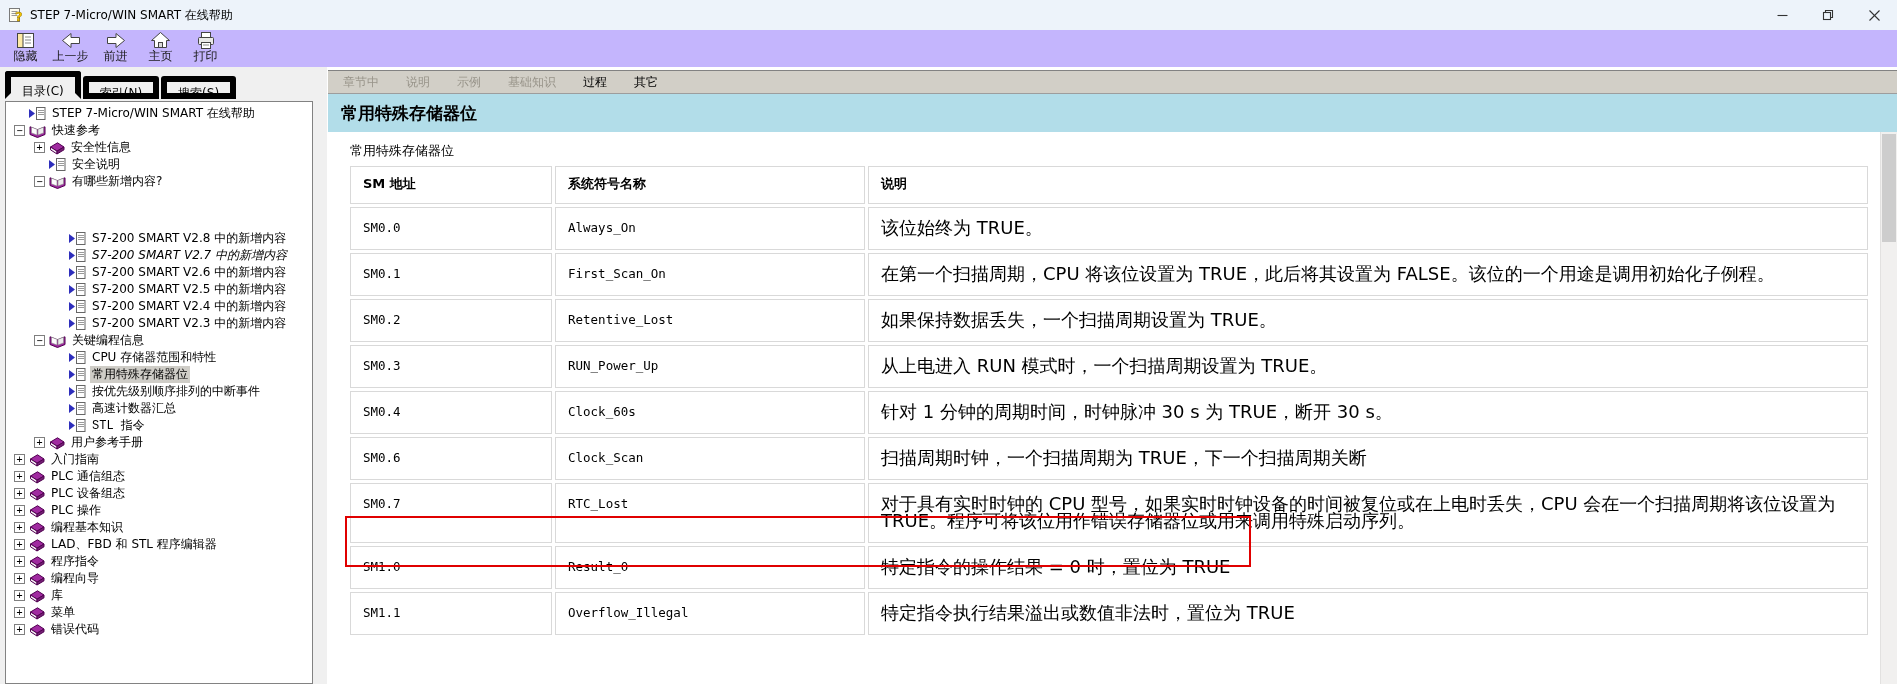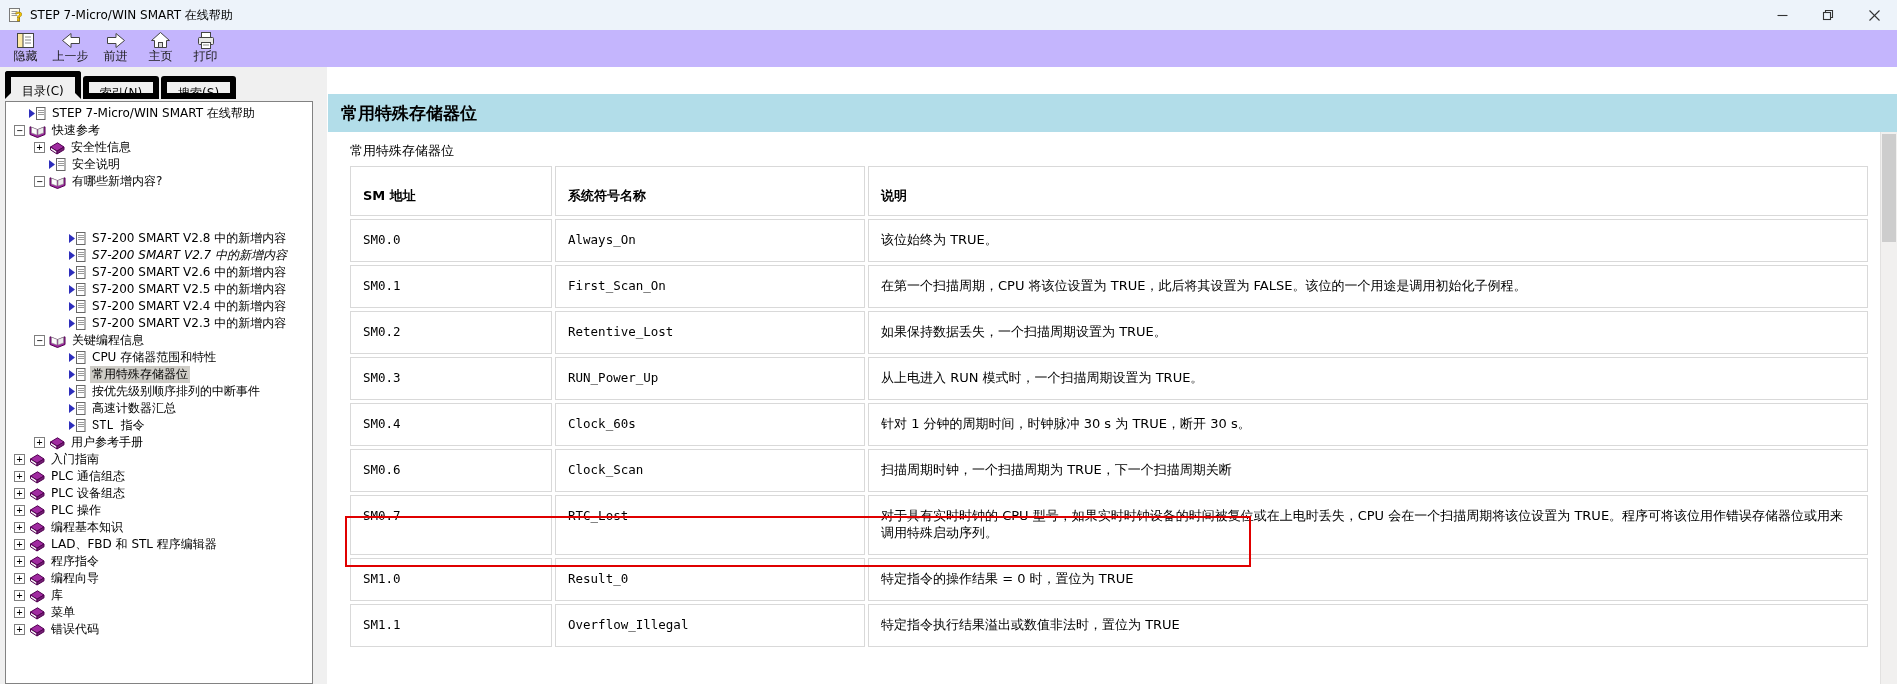--- a/index.html
+++ b/index.html
@@ -47,22 +47,22 @@
   .nav-item.enabled { color:#000; }
   .title-band { position:absolute; top:27px; left:0; right:0; height:38px; background:#b2dde9;
                 display:flex; align-items:center; padding-left:13px; font-size:17px; font-weight:bold; }
   .page-body { position:absolute; top:65px; left:0; right:17px; bottom:0; background:#fff;
                padding:10px 6px 0 22px; overflow:hidden; font-size:13px; }
   .intro { margin:4px 0 15px; }
   .table-caption { margin:0 0 3px; }
 
   table.sm-table { border-collapse:separate; border-spacing:3px; width:100%; margin-left:-3px; table-layout:fixed; }
   .sm-table th, .sm-table td { border:1px solid #d9d9d9; background:#fff; text-align:left; vertical-align:top; }
-  .sm-table th { font-size:13px; font-weight:bold; padding:20px 12px 10px; }
-  .sm-table td { padding:11px 12px 13px; font-size:13px; line-height:17px; }
+  .sm-table th { font-size:13px; font-weight:bold; padding:8px 12px 10px; }
+  .sm-table td { padding:11px 12px 13px; font-size:18px; line-height:17px; }
   .col-address { width:202px; } .col-symbol { width:310px; }
   td.mono { font-family:"DejaVu Sans Mono", monospace; font-size:12.5px; }
 
   .red-box { position:absolute; border:2px solid #e00000; pointer-events:none; z-index:5; }
 
   .v-scrollbar { position:absolute; top:65px; right:0; width:17px; bottom:0; background:#f1f0ef; border-left:1px solid #e2e1e0; }
   .v-thumb { position:absolute; top:2px; left:1px; right:1px; height:108px; background:#cdcdcd; }
 </style>
 </head>
 <body>
@@ -499,20 +499,28 @@
             <path d="M1.5 6 L8 10.2 L8 13 L1.5 8.8 Z" fill="#f5eef5" stroke="#500050"></path>
             <path d="M15 6 L8 10.2 L8 13 L15 8.8 Z" fill="#742074" stroke="#500050"></path>
           </svg>
         </span>
         <span class="tree-label">错误代码</span>
       </div>
     </div>
 </div>
 
 <div class="content">
+  <div class="nav-strip" id="nav-strip">
+      <span class="nav-item disabled">章节中</span>
+      <span class="nav-item disabled">说明</span>
+      <span class="nav-item disabled">示例</span>
+      <span class="nav-item disabled">基础知识</span>
+      <span class="nav-item enabled">过程</span>
+      <span class="nav-item enabled">其它</span>
+    </div>
   <div class="title-band" style="background: rgb(178, 221, 233);">
     <span>常用特殊存储器位</span>
   </div>
   <div class="page-body" id="page-body">
     <p class="table-caption">常用特殊存储器位</p>
     <table class="sm-table">
       <thead>
           <tr id="sm-head">
             <th class="col-address">SM 地址</th>
             <th class="col-symbol">系统符号名称</th>

